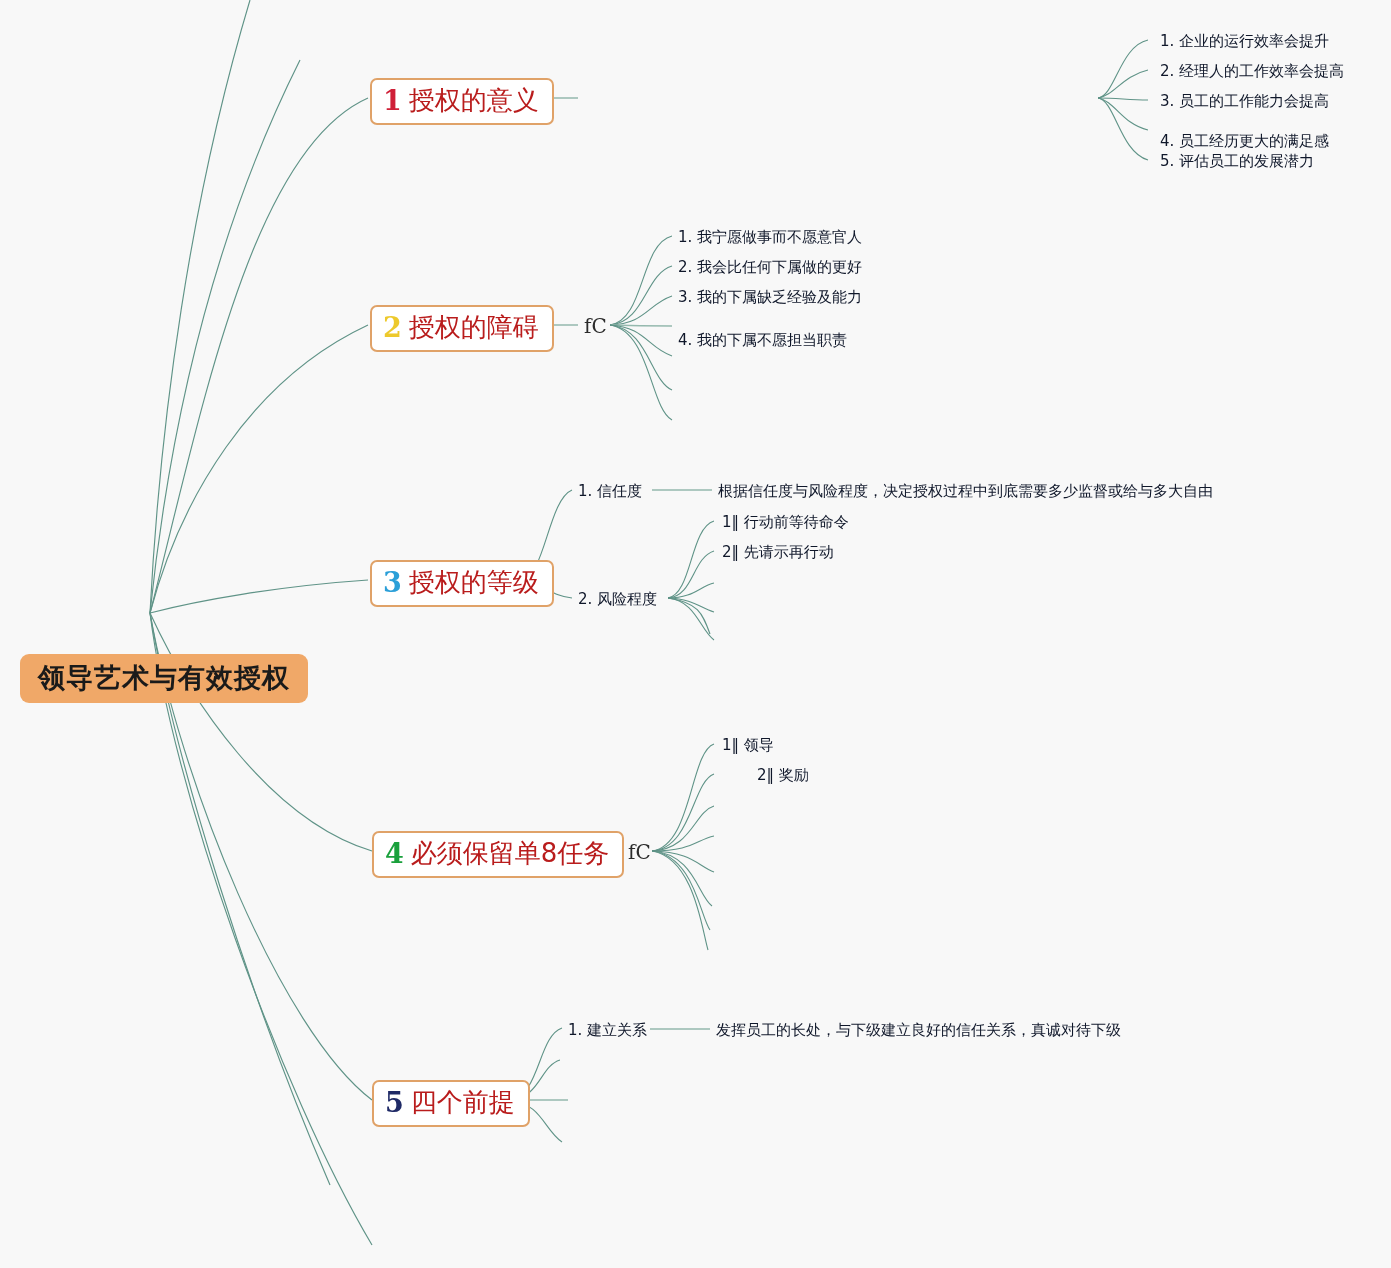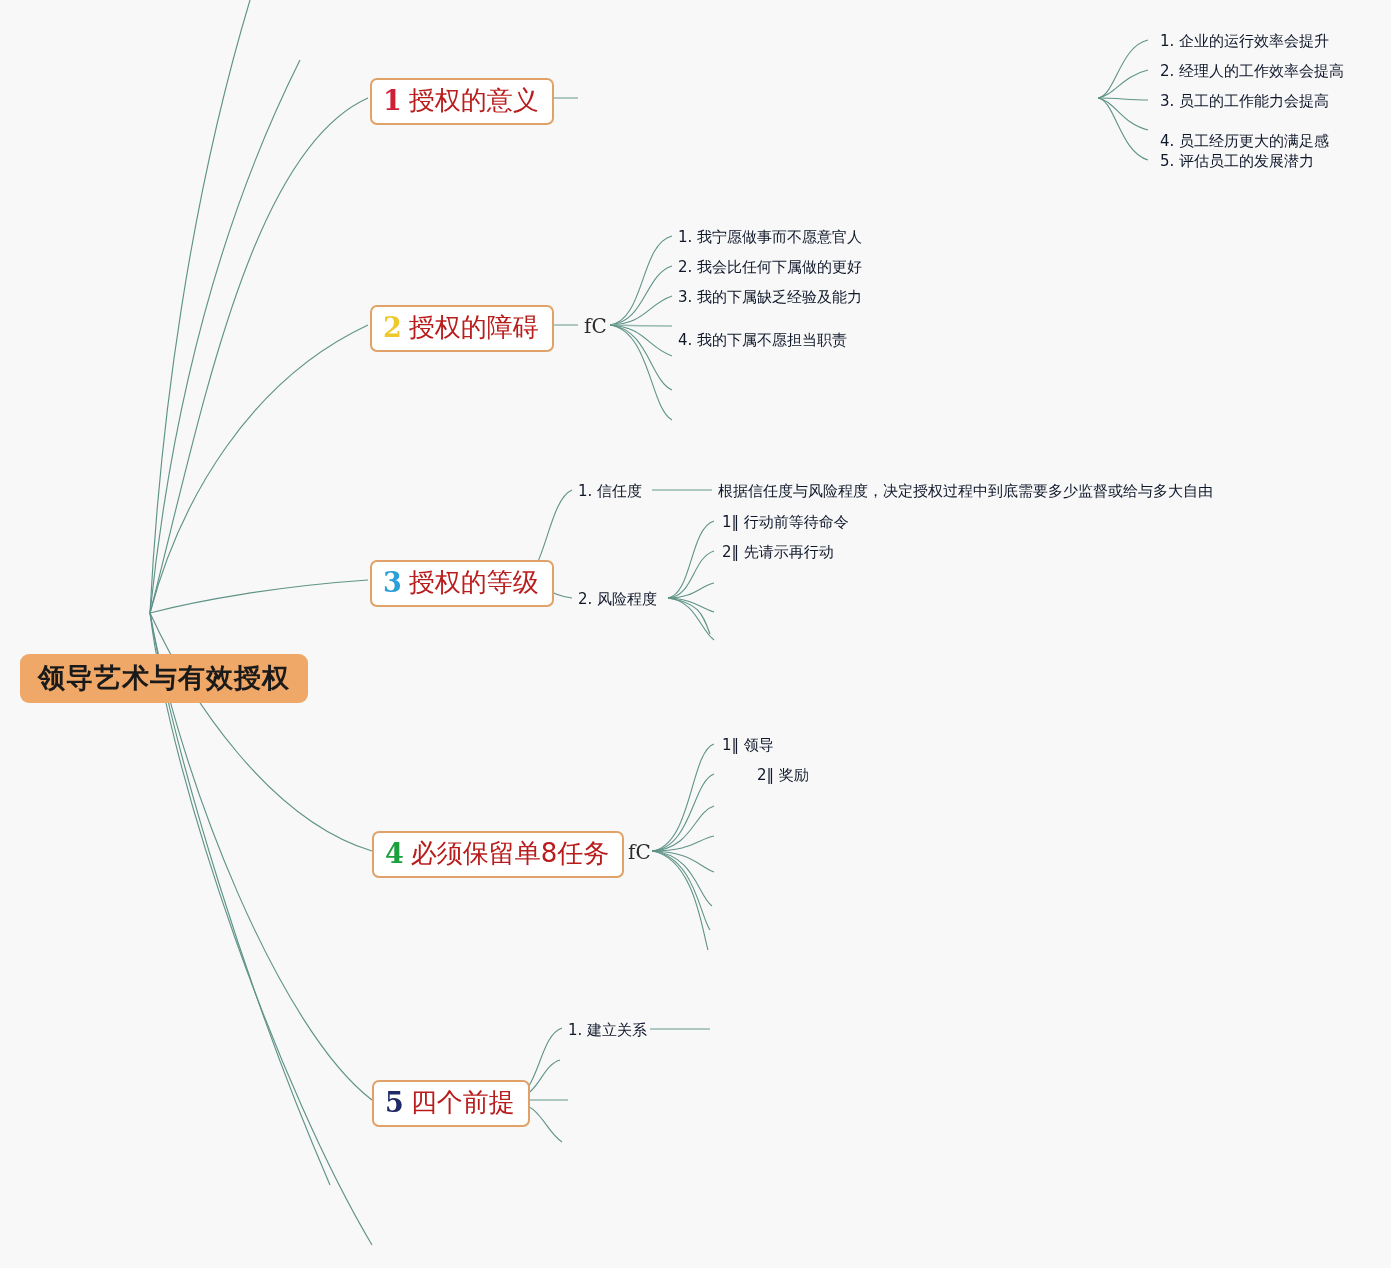--- a/index.html
+++ b/index.html
@@ -223,14 +223,15 @@
 
   <div class="node leaf" style="left:722px; top:733px;">1‖ 领导</div>
   <div class="node leaf" style="left:722px; top:763px;margin-left:35px;">2‖ 奖励</div>
 
   <div class="node branch-box" style="left:372px; top:1080px;">
     <span class="branch-num num-serif" style="color:#1f2a66;">5</span>
     <span class="branch-label">四个前提</span>
   </div>
 
   <div class="node leaf" style="left:568px; top:1018px;text-align:center;">1. 建立关系</div>
+  <div class="node leaf" style="left:716px; top:1018px;">发挥员工的长处，与下级建立良好的信任关系，真诚对待下级</div>
 
 </div>
 
 </body></html>

